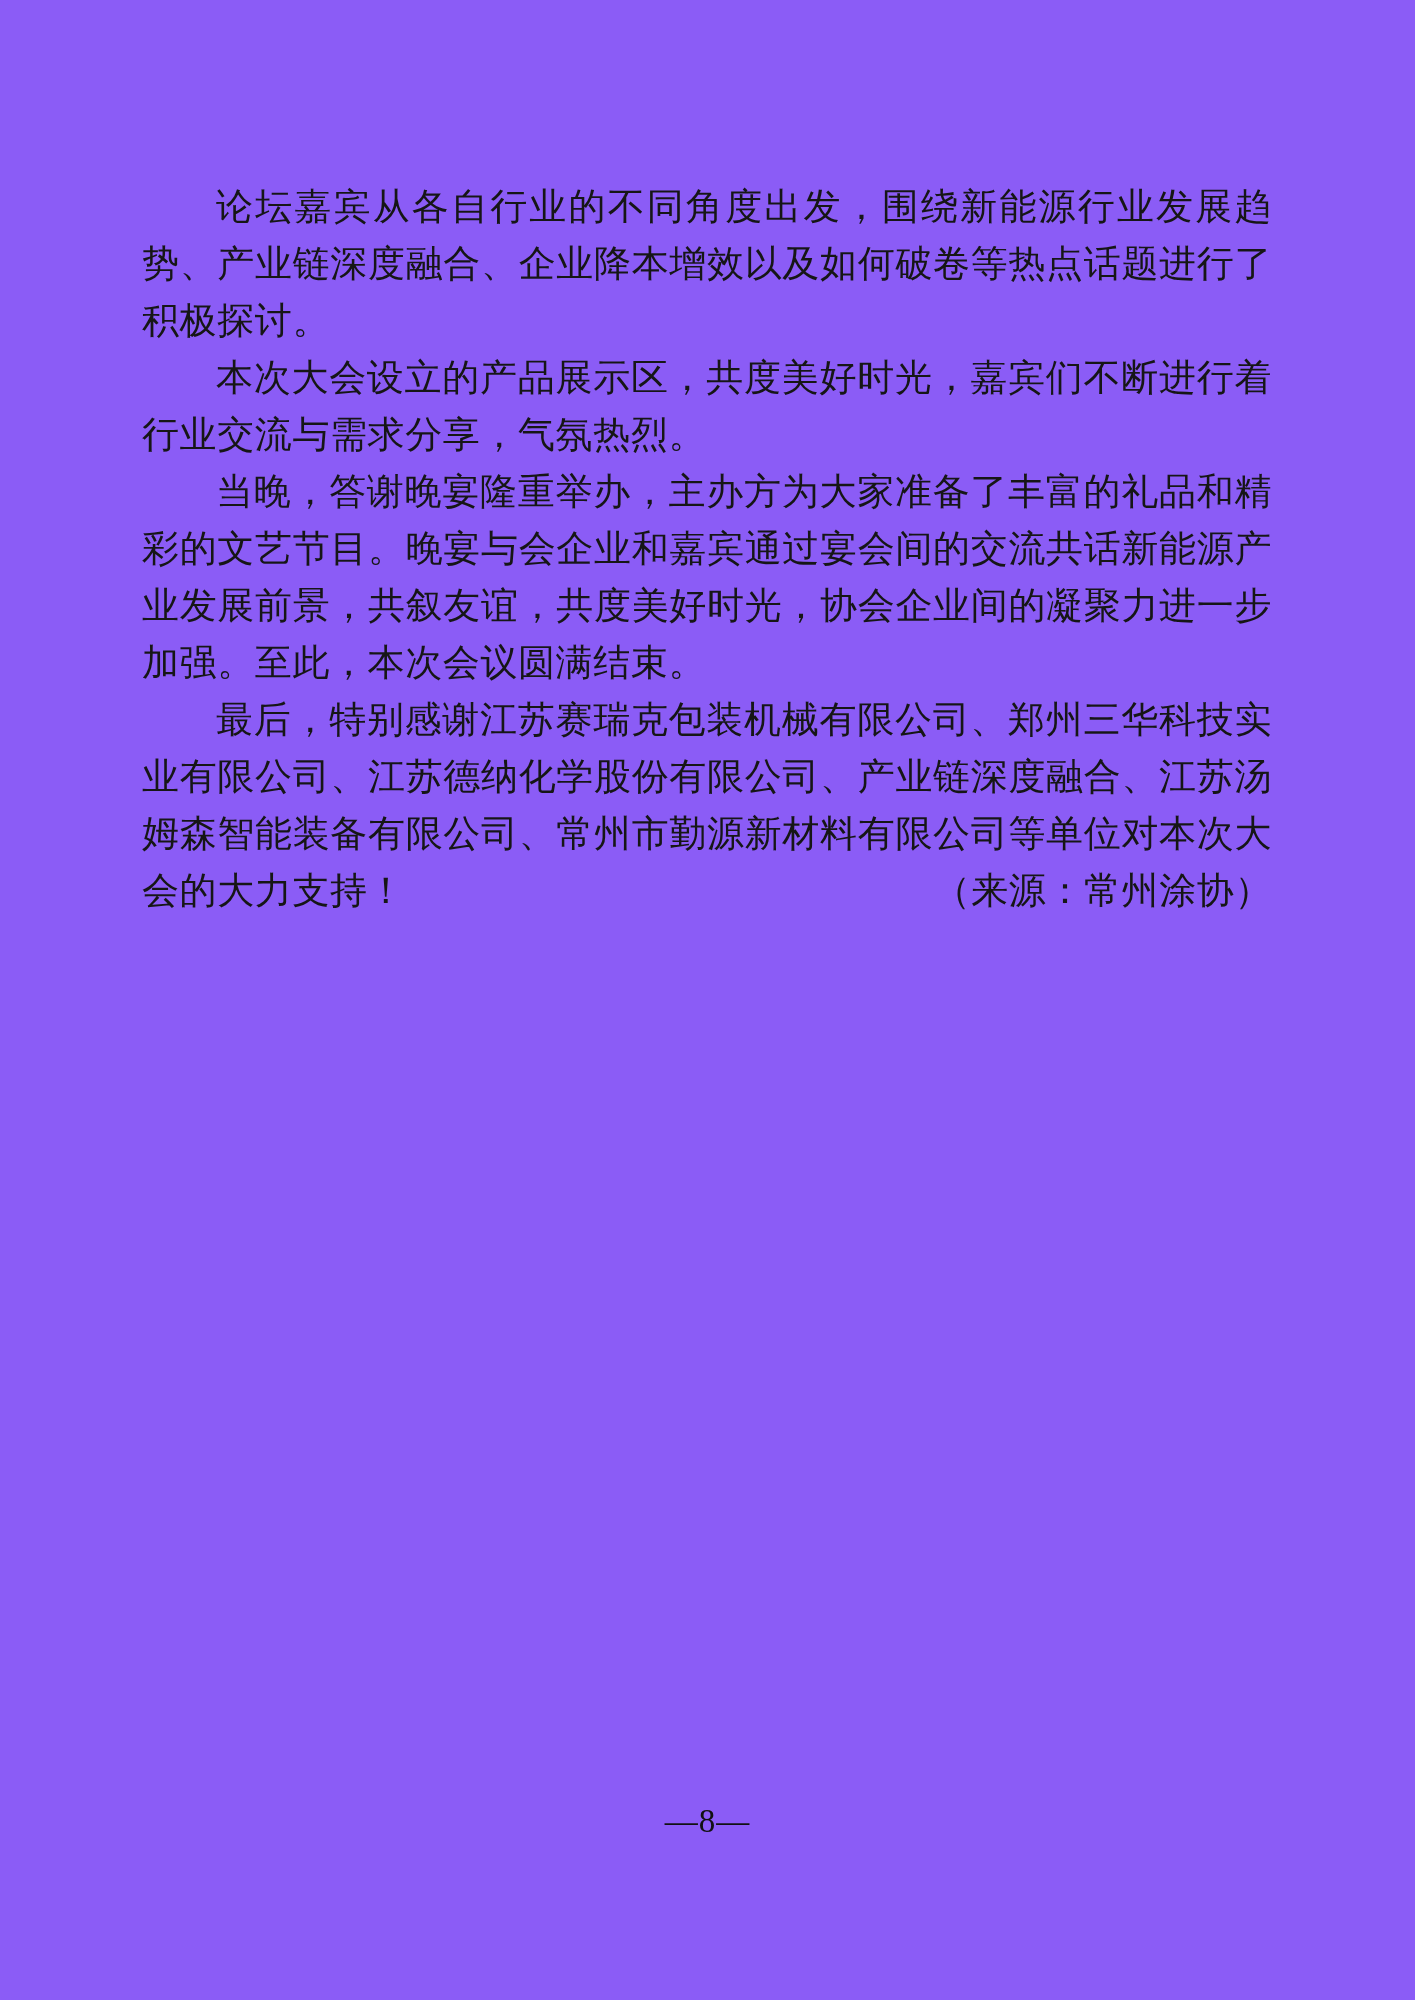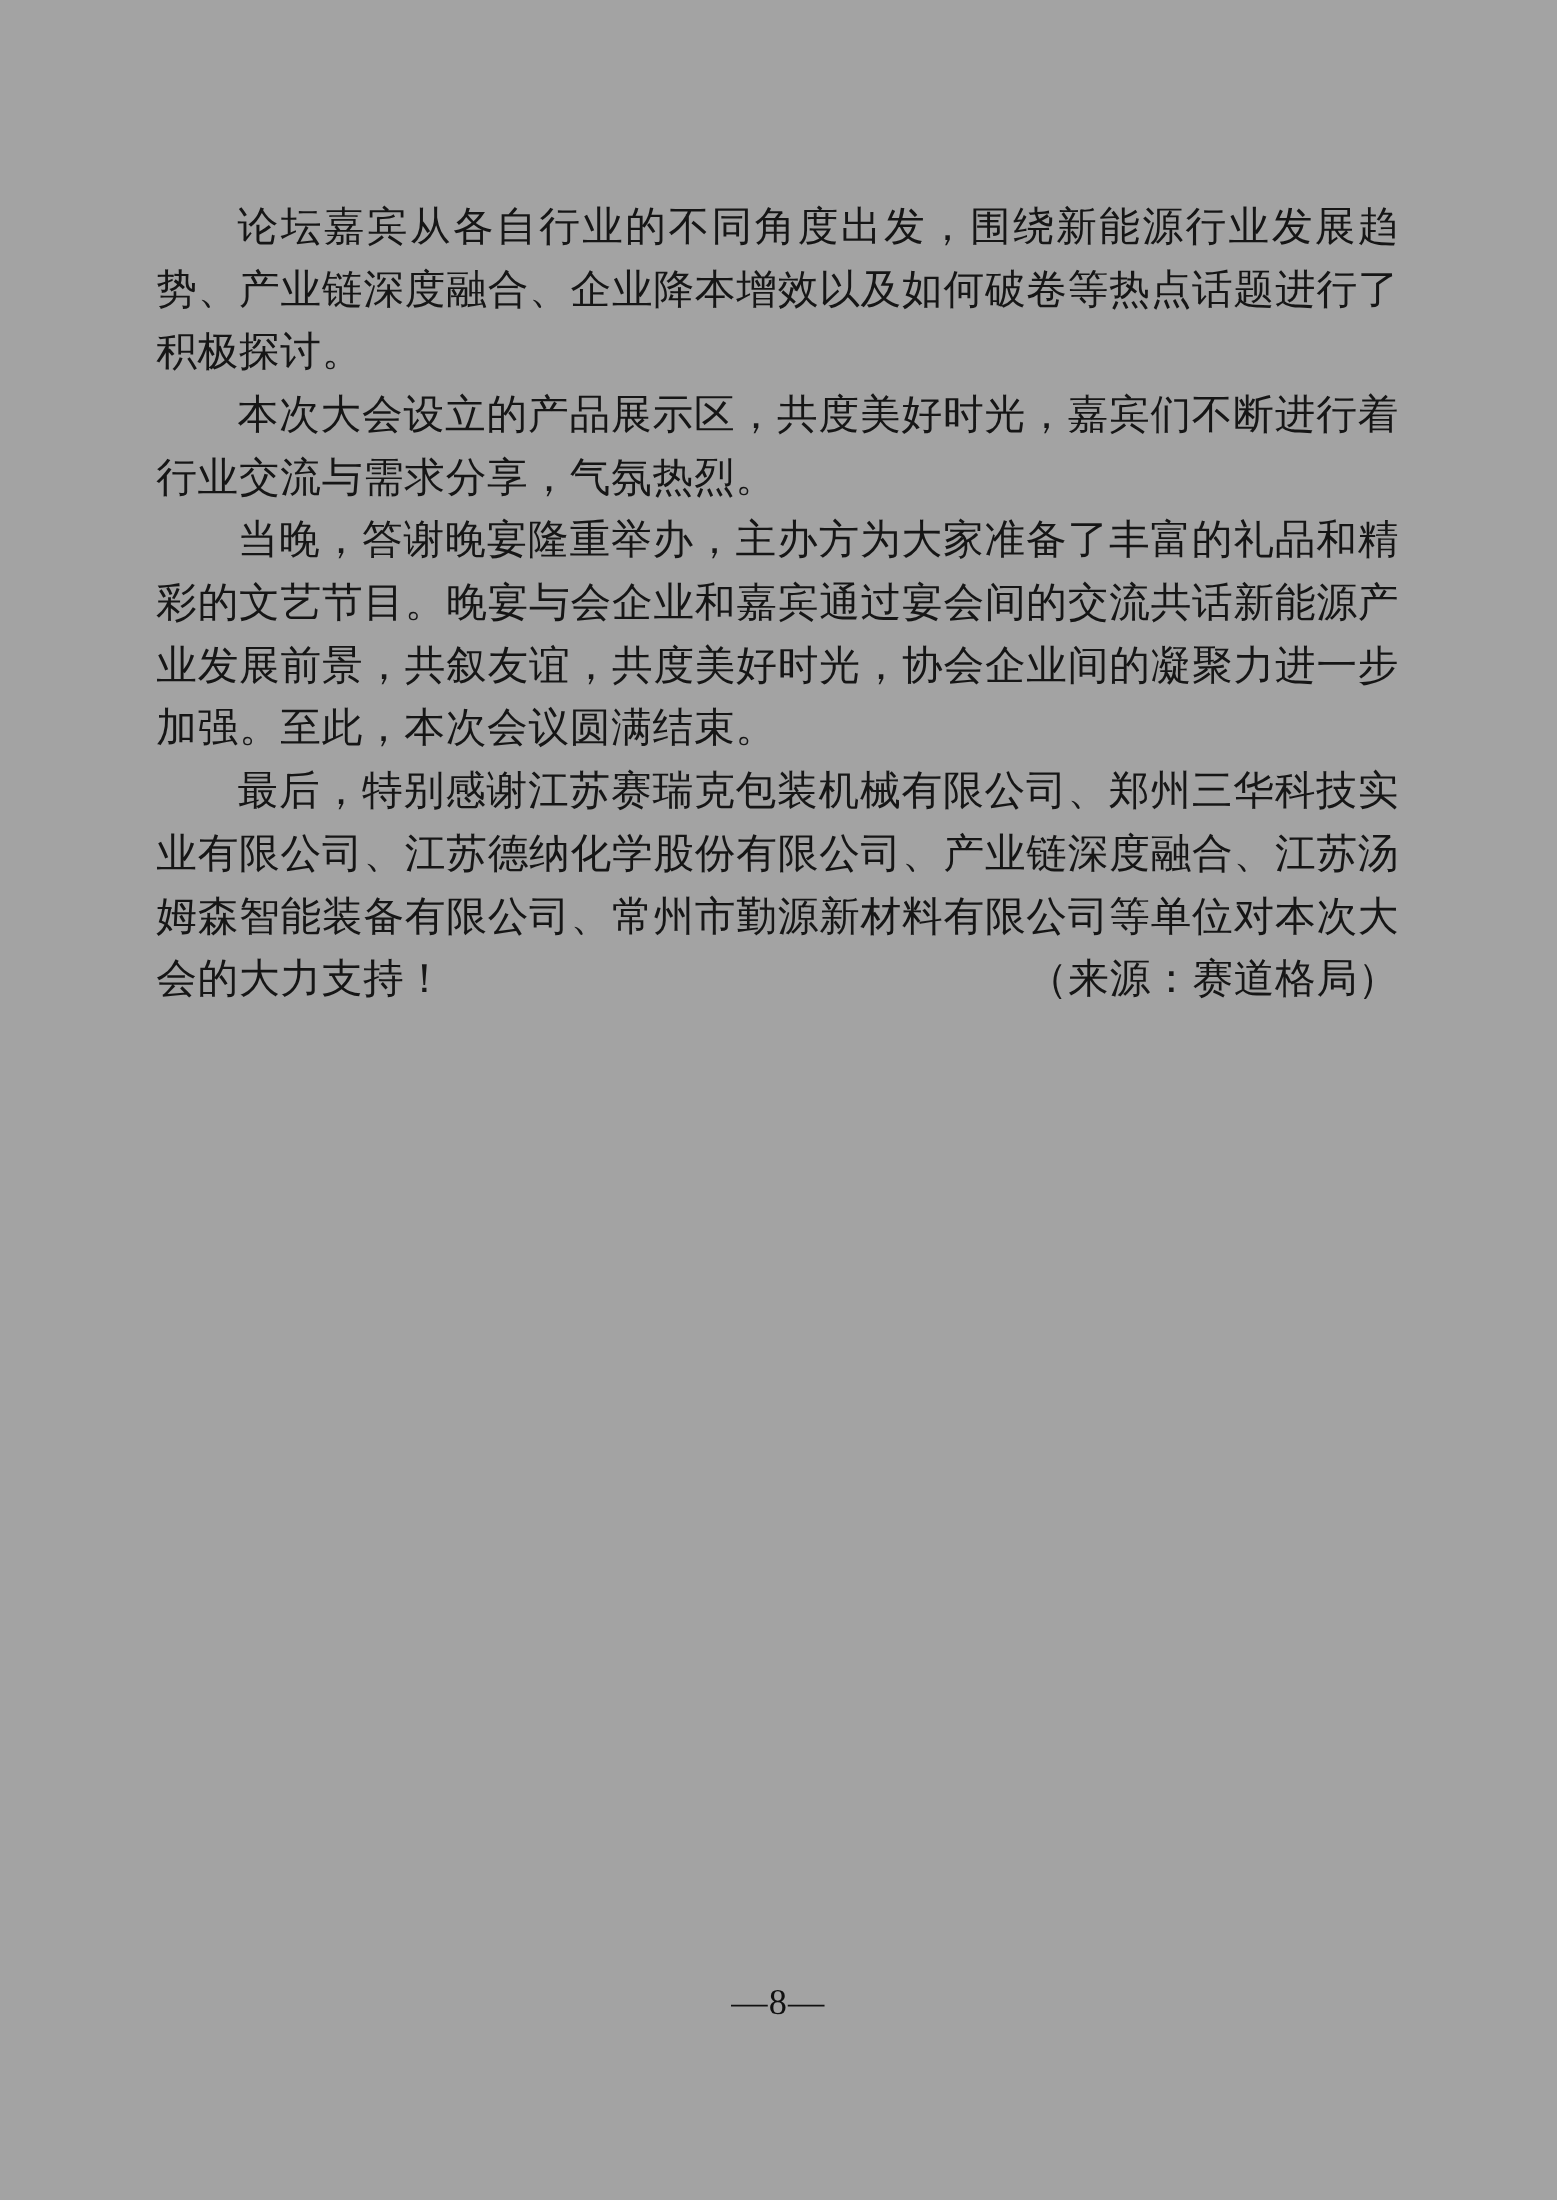--- a/index.html
+++ b/index.html
@@ -4,21 +4,21 @@
 <style>
   html, body {
     margin: 0;
     padding: 0;
     background: #ffffff;
   }
   .page {
     position: relative;
     width: 1415px;
     height: 2000px;
-    background: #a3a3a3;
+    background: #8b5cf6;
     overflow: hidden;
     font-family: "Liberation Serif", "DejaVu Serif", serif;
     color: #161616;
   }
   .content {
     position: absolute;
     top: 178px;
     left: 142px;
     width: 1130px;
   }
@@ -53,19 +53,19 @@
 </style>
 </head>
 <body>
 
 <div class="page">
   <div class="content">
     <p>论坛嘉宾从各自行业的不同角度出发，围绕新能源行业发展趋势、产业链深度融合、企业降本增效以及如何破卷等热点话题进行了积极探讨。</p>
     <p>本次大会设立的产品展示区，共度美好时光，嘉宾们不断进行着行业交流与需求分享，气氛热烈。</p>
     <p>当晚，答谢晚宴隆重举办，主办方为大家准备了丰富的礼品和精彩的文艺节目。晚宴与会企业和嘉宾通过宴会间的交流共话新能源产业发展前景，共叙友谊，共度美好时光，协会企业间的凝聚力进一步加强。至此，本次会议圆满结束。</p>
     <p>
-      <span>最后，特别感谢江苏赛瑞克包装机械有限公司、郑州三华科技实业有限公司、江苏德纳化学股份有限公司、产业链深度融合、江苏汤姆森智能装备有限公司、常州市勤源新材料有限公司等单位对本次大会的大力支持！</span><span class="source">（来源：赛道格局）</span>
+      <span>最后，特别感谢江苏赛瑞克包装机械有限公司、郑州三华科技实业有限公司、江苏德纳化学股份有限公司、产业链深度融合、江苏汤姆森智能装备有限公司、常州市勤源新材料有限公司等单位对本次大会的大力支持！</span><span class="source">（来源：常州涂协）</span>
     </p>
   </div>
   <div class="footer">
     <span>—8—</span>
   </div>
 </div>
 
 </body></html>

